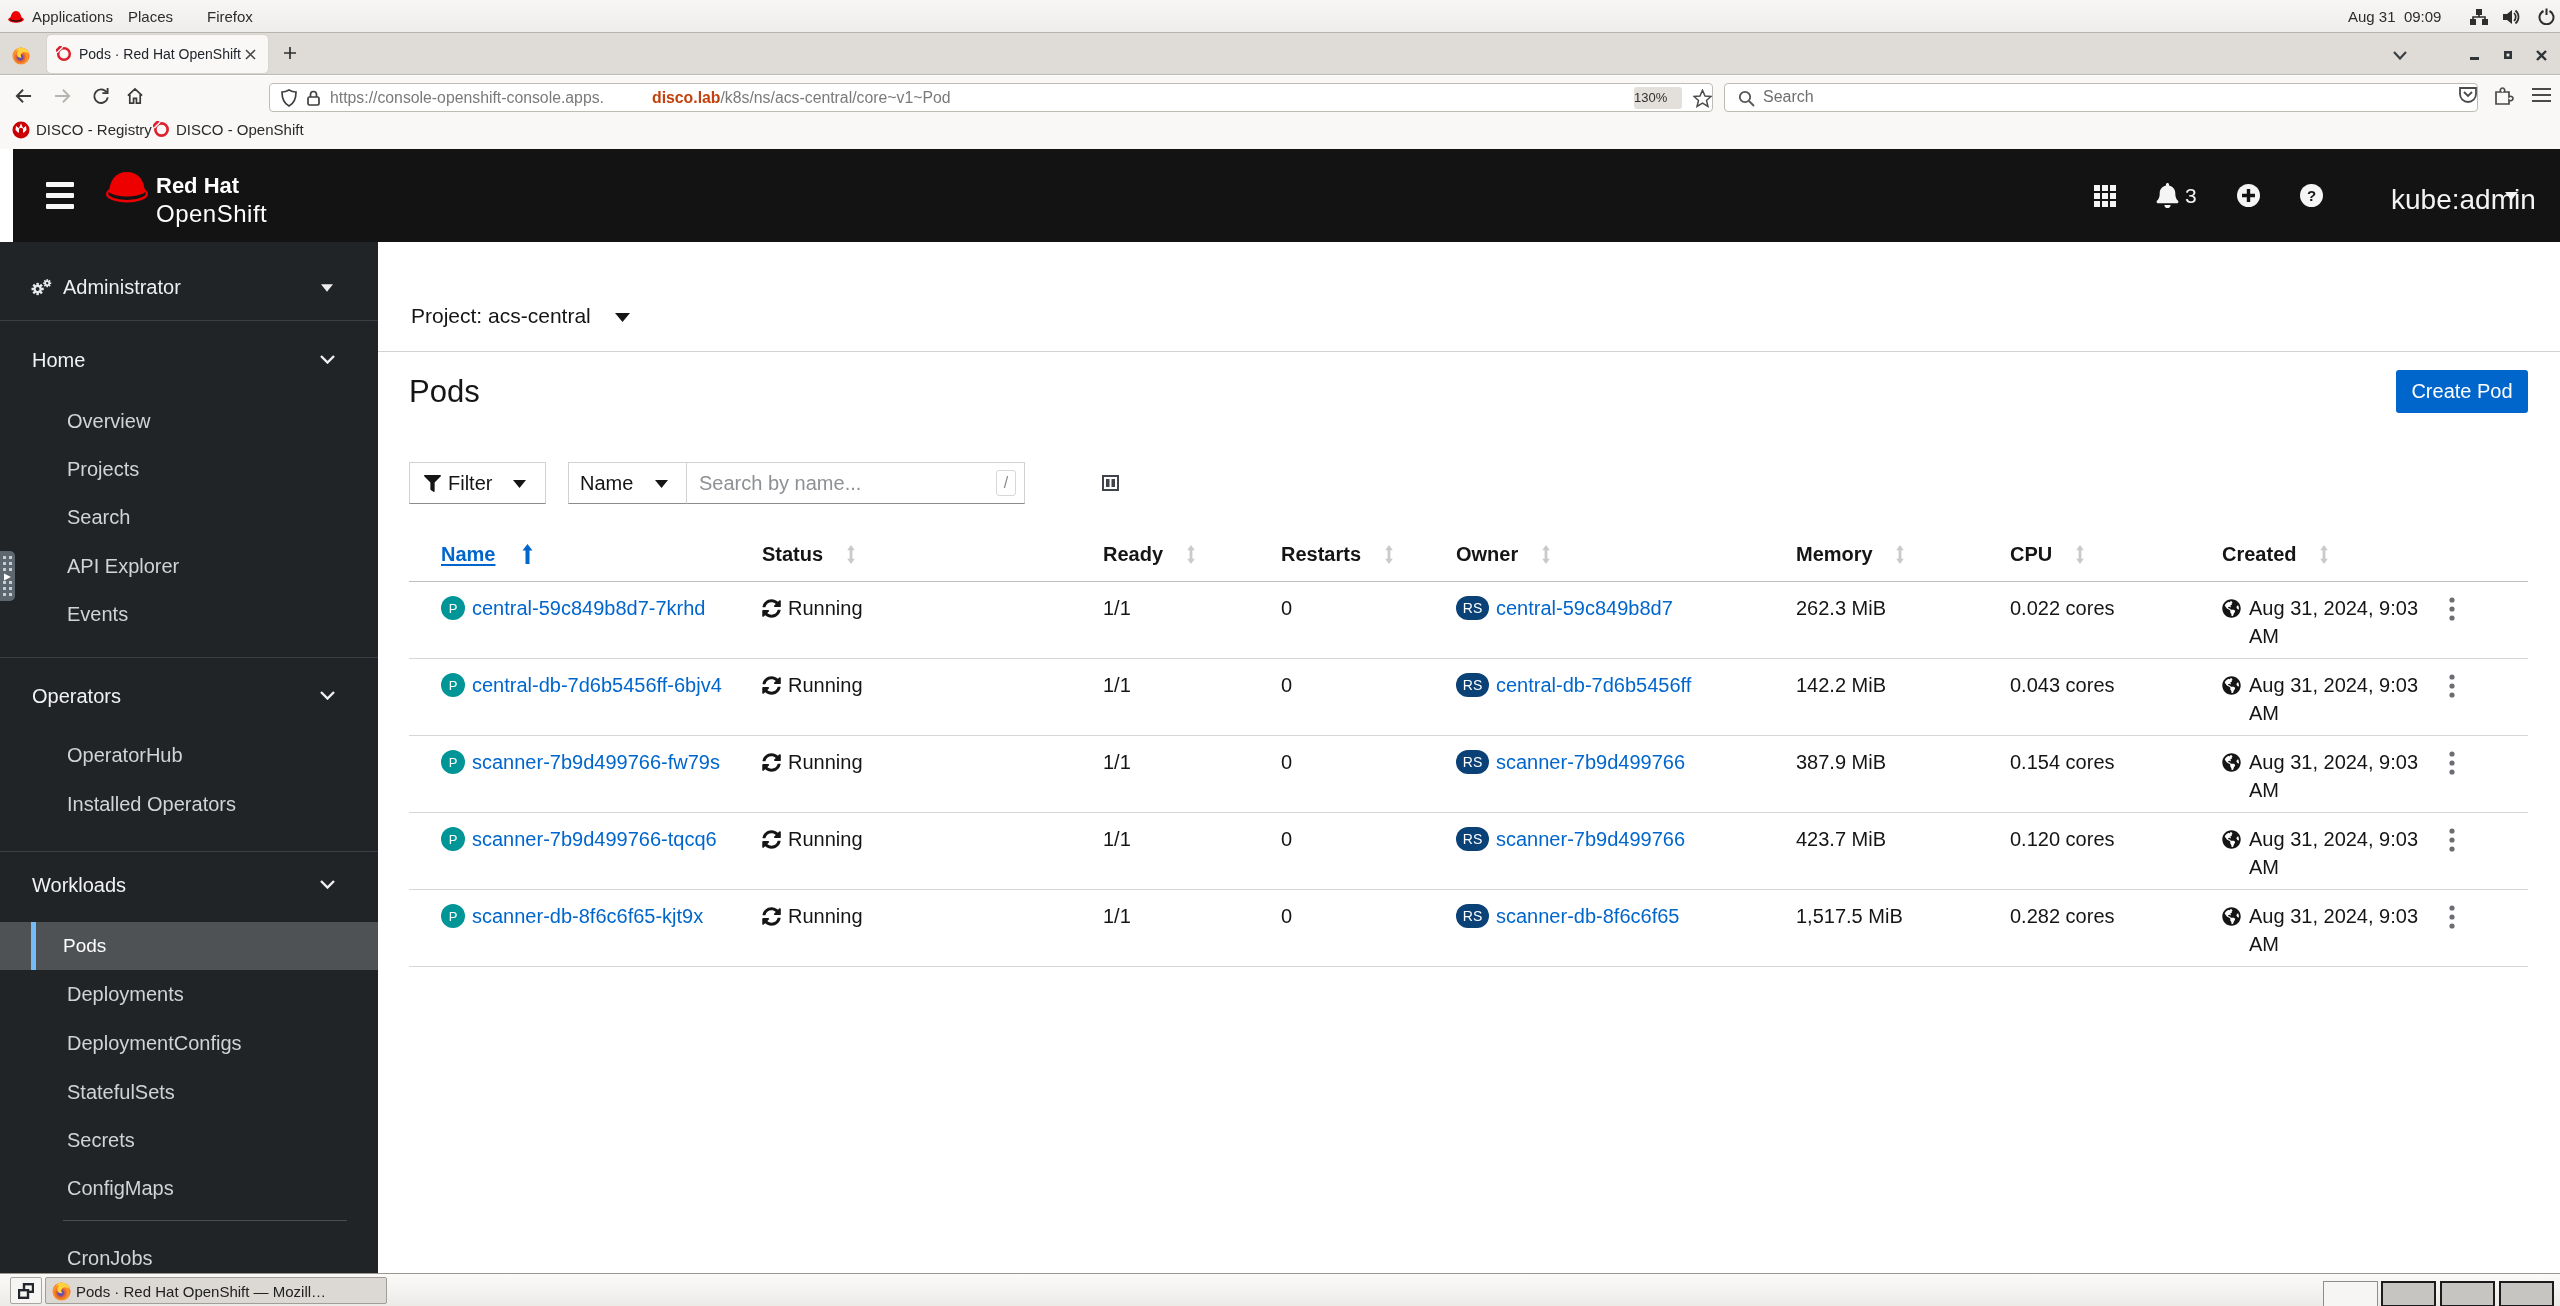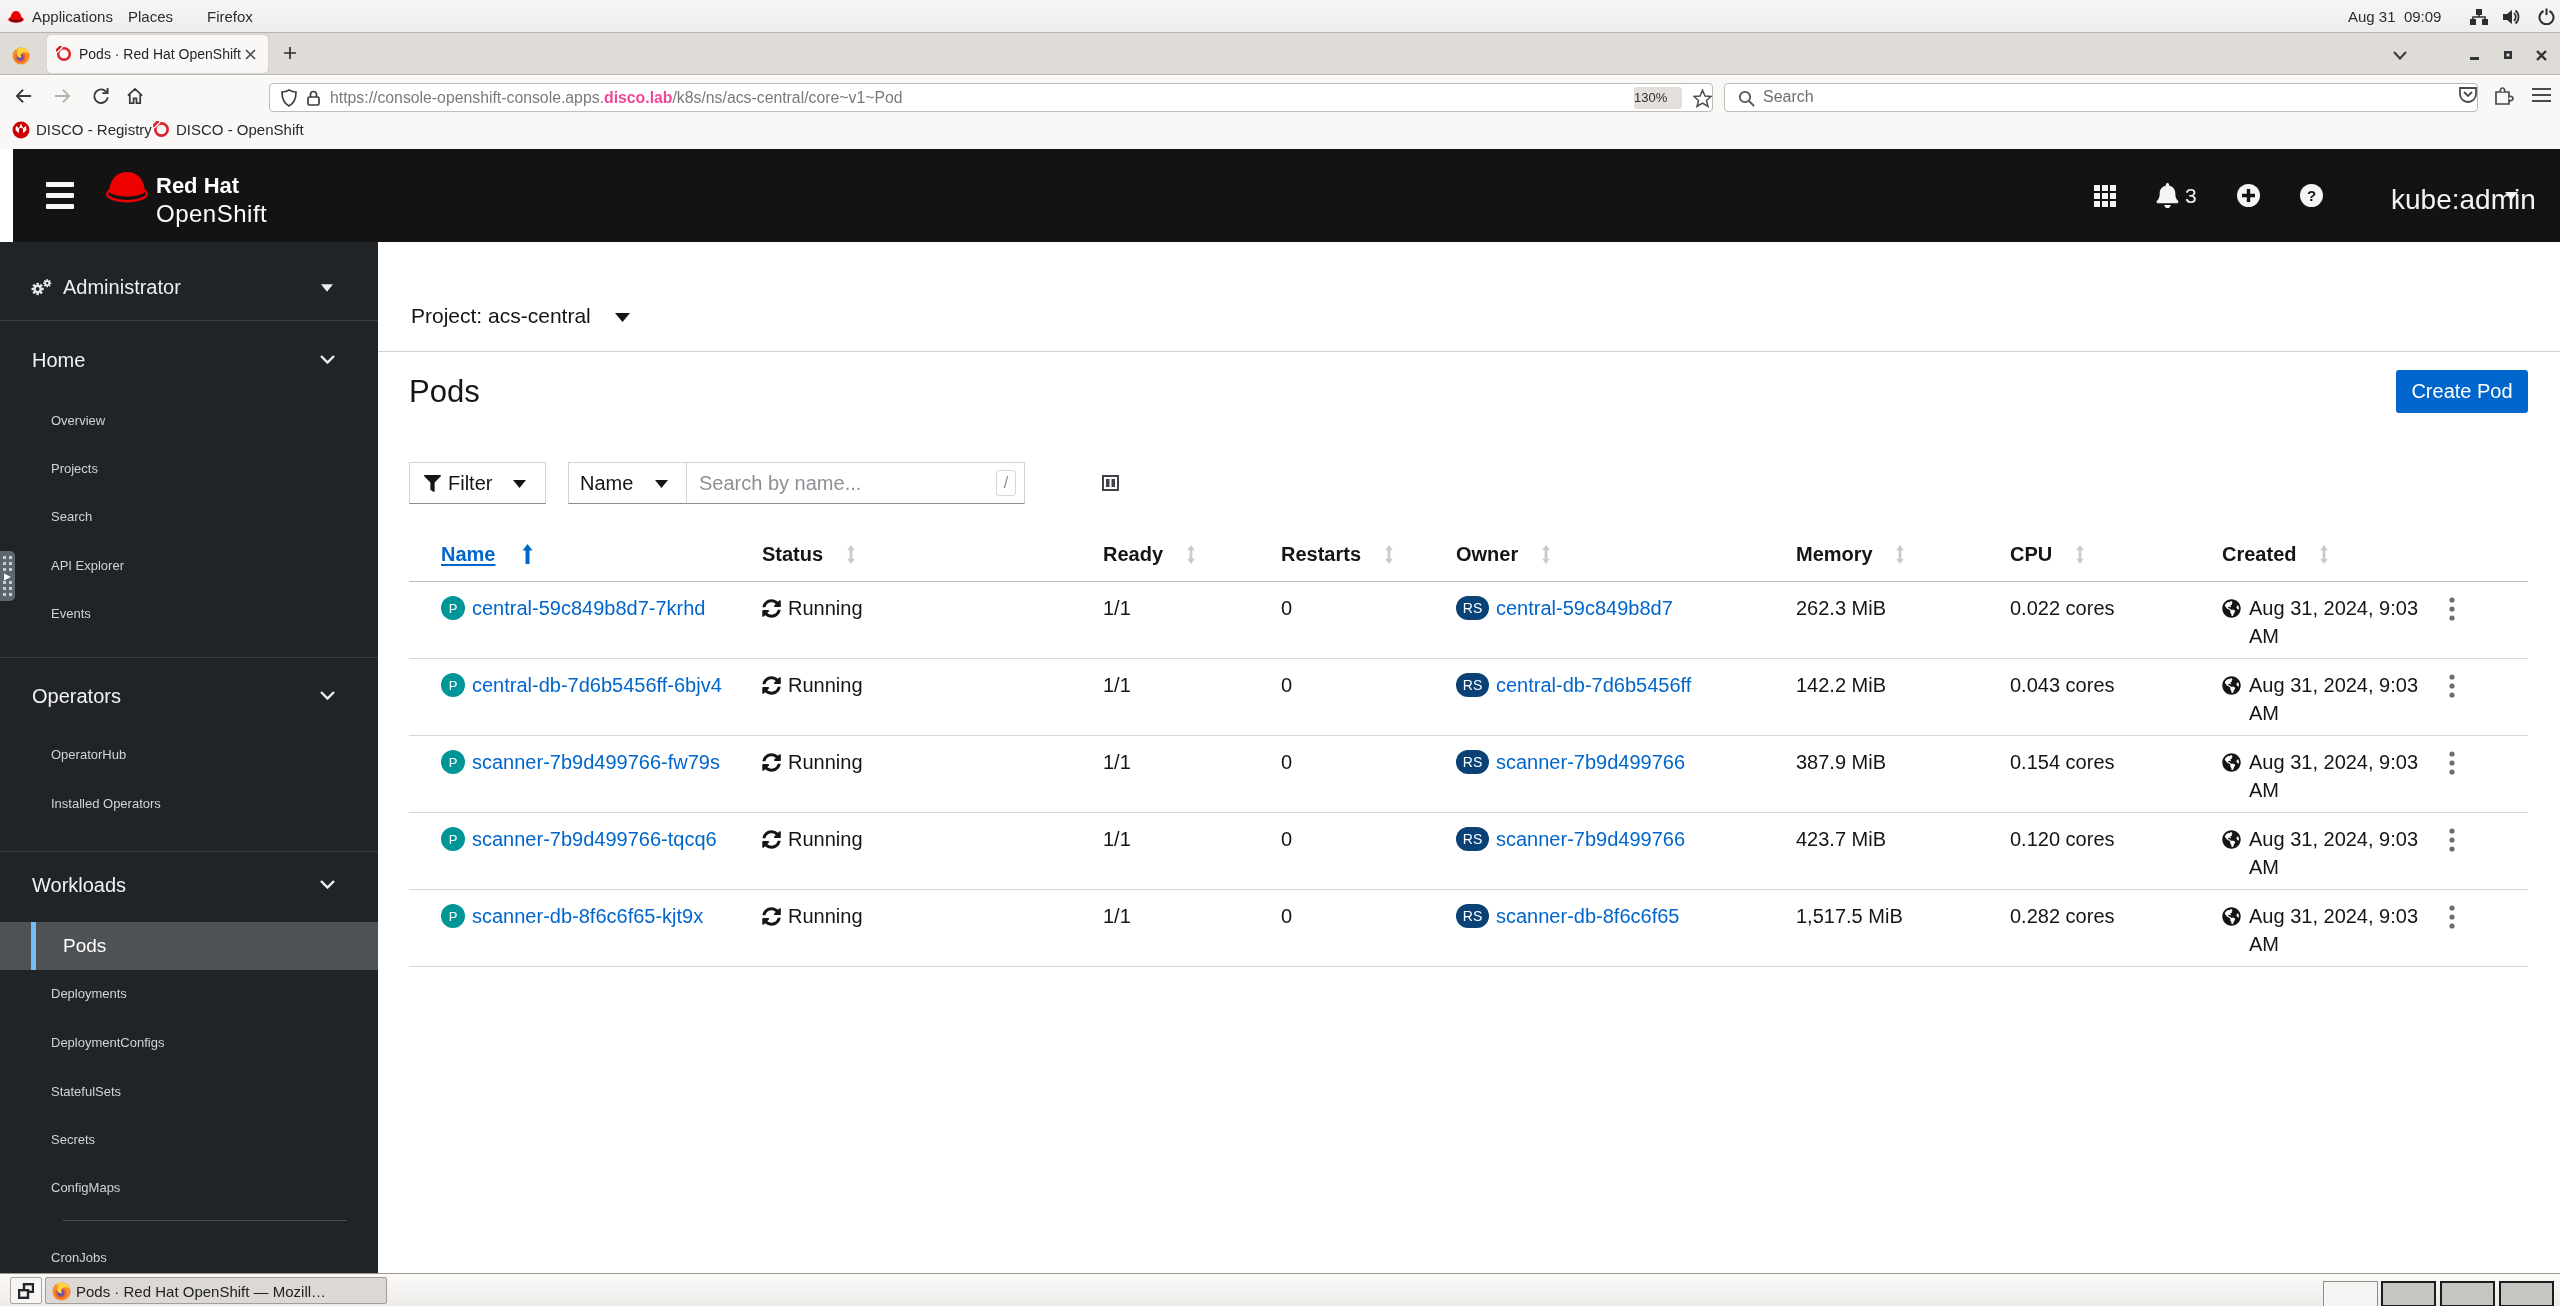--- a/index.html
+++ b/index.html
@@ -17,21 +17,21 @@
 #tab { position:absolute; left:47px; top:2px; width:221px; height:38px; background:#f9f8f6;
   border-radius:4px; box-shadow:0 0 1px rgba(0,0,0,.3); color:#20262c; font-size:15px;padding-left:12px; }
 
 .winctl { position:absolute; }
 
 
 #navbar { position:absolute; left:0; top:76px; width:2560px; height:36px; background:#f9f8f6; }
 #urlbar { position:absolute; left:269px; top:7px; width:1444px; height:29px; background:#fff;
   border:1px solid #bfbbb5; border-radius:4px; }
 #urltext { position:absolute; left:60px; top:5px; font-size:15.8px; color:#7a7a7a; white-space:nowrap; }
-#urltext b { color:#ec4899; font-weight:bold; }
+#urltext b { color:#c2410c; font-weight:bold;margin-left:48px; }
 #zoompill { position:absolute; left:1364px; top:3px; width:48px; height:22px; background:#e3e0dc; border-radius:3px;
   font-size:13px; color:#2f2f2f; line-height:22px; }
 #searchbar { position:absolute; left:1724px; top:7px; width:754px; height:29px; background:#fff;
   border:1px solid #bfbbb5; border-radius:4px; }
 #searchbar .ph { position:absolute; left:38px; top:4px; font-size:16px; color:#6e6e6e; }
 
 
 #bookbar { position:absolute; left:0; top:112px; width:2560px; height:37px; background:#f9f8f6; font-size:15px; color:#2a2a2a; }
 
 
@@ -39,21 +39,21 @@
 #hamb span { display:block; width:28px; height:5px; background:#f8f8f8; border-radius:1px; margin-bottom:6px; }
 #mlogo-text { position:absolute; left:143px; top:24px; color:#fff; }
 #mlogo-text .l1 { font-size:22px; font-weight:bold; letter-spacing:0px; }
 #mlogo-text .l2 { font-size:24px; font-weight:300; margin-top:1px; letter-spacing:0.5px; }
 .mh-ico { position:absolute; top:0; }
 #kubeadmin { position:absolute; left:2378px; top:35px; color:#f3f3f3; font-size:28px; }
 
 
 #sidebar { position:absolute; left:0; top:242px; width:378px; height:1031px; background:#212427; overflow:hidden; }
 #sidebar .sect { position:absolute; left:32px; height:48px; line-height:48px; color:#f2f2f3; font-size:20px; }
-#sidebar .item { position:absolute; left:51px; height:48px; line-height:48px; color:#d1d3d4; font-size:13px; }
+#sidebar .item { position:absolute; left:67px; height:48px; line-height:48px; color:#d1d3d4; font-size:20px; }
 #sidebar .divider { position:absolute; left:0; width:378px; border-top:1px solid #3b3e42; }
 #sidebar .chev { position:absolute; left:320px; }
 #selitem { position:absolute; left:0; top:680px; width:378px; height:48px; background:#4f5255; }
 #selitem .bar { position:absolute; left:31px; top:0; width:5px; height:48px; background:#73bcf7; }
 #selitem .txt { position:absolute; left:63px; line-height:48px; color:#fff; font-size:19px; }
 #drawertab { position:absolute; left:0; top:551px; width:15px; height:50px; background:#5c6770; border-radius:0 5px 5px 0; }
 
 
 #main { position:absolute; left:378px; top:242px; width:2182px; height:1031px; background:#fff; }
 #banner { position:absolute; left:0; top:0; width:2182px; height:40px; background:#0066cc; color:#fff;

